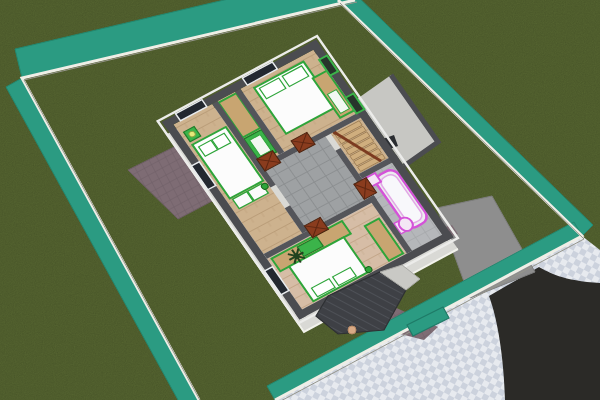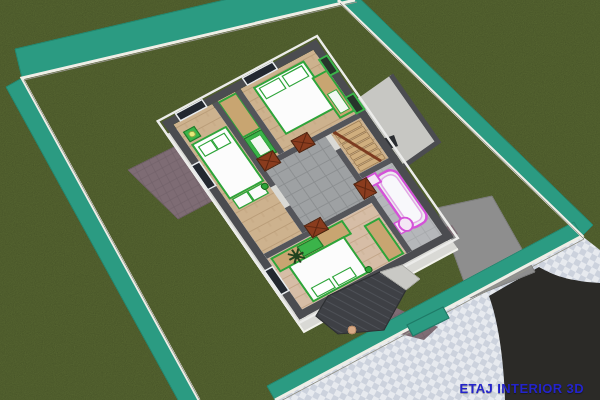--- a/index.html
+++ b/index.html
@@ -206,14 +206,13 @@
     </g>
   </g>
 
   <g>
     <polygon points="328,296 380,272 406,290 384,330 338,334 316,316" fill="url(#roofhatch)" stroke="#2e3033" stroke-width="1.2"></polygon>
     <polygon points="380,272 402,265 420,279 406,290" fill="#c9c9c5" stroke="#a9a9a5" stroke-width="1"></polygon>
     <circle cx="352" cy="330" r="4" fill="#d8aa86" stroke="#b98a66" stroke-width="1"></circle>
   </g>
 </svg>
 
-<div class="caption">ETAJ INTERIOR 3D</div>
 </div>
 
 </body></html>

